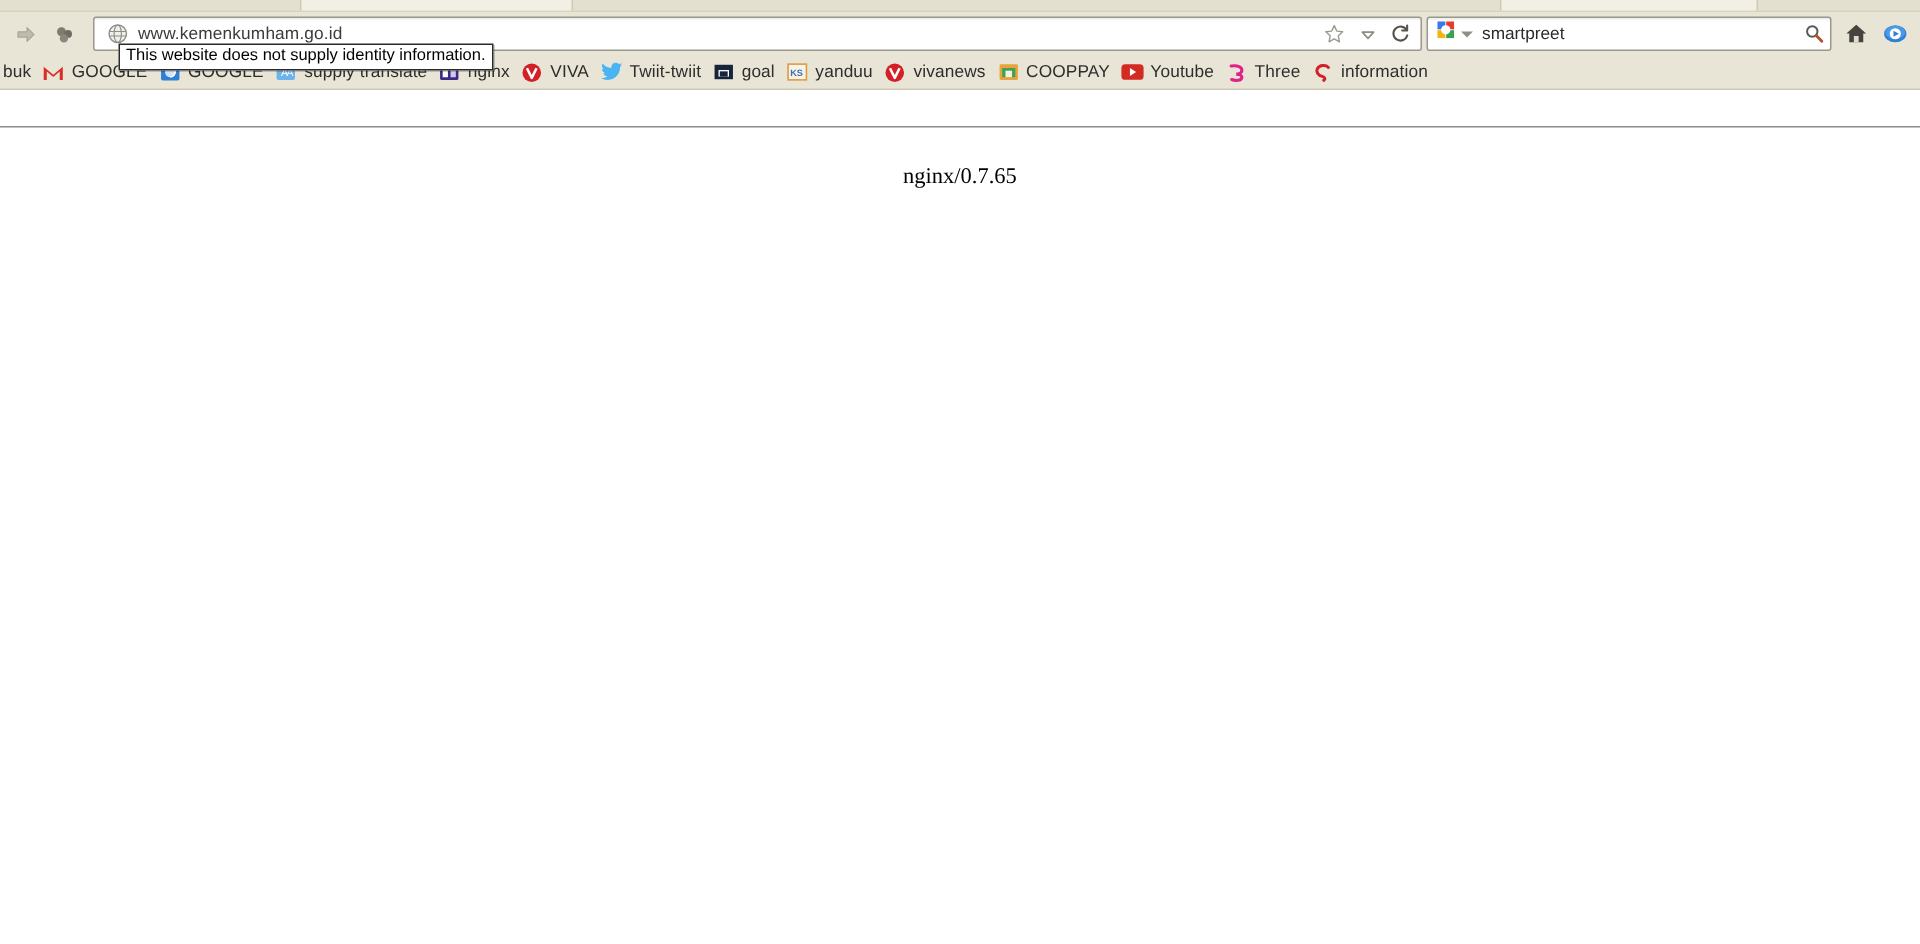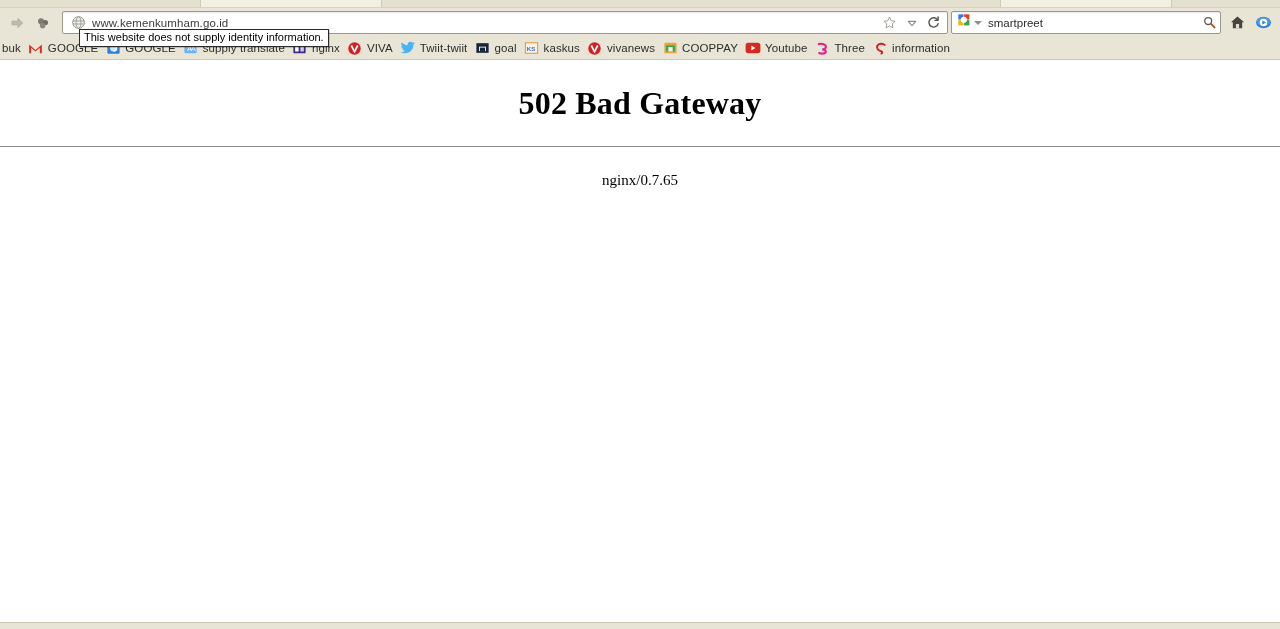--- a/index.html
+++ b/index.html
@@ -432,21 +432,21 @@
       <span class="bm-label">goal</span>
     </div>
 
     <div class="bm">
       <span class="bm-icon">
         <svg width="15" height="14" viewBox="0 0 16 16">
           <rect x="1" y="2" width="14" height="12" fill="#f6f3ea" stroke="#e09a3c" stroke-width="1.2"></rect>
           <text x="2.6" y="11" font-family="Liberation Sans, sans-serif" font-size="7" font-weight="bold" fill="#3f6fb5">KS</text>
         </svg>
       </span>
-      <span class="bm-label">kaskus</span>
+      <span class="bm-label">yanduu</span>
     </div>
 
     <div class="bm">
       <span class="bm-icon">
         <svg width="15" height="15" viewBox="0 0 16 16">
           <circle cx="8" cy="8" r="6.6" fill="#d41f26"></circle>
           <path d="M4.6 4.8 L8 11.6 L11.4 4.8" fill="none" stroke="#ffffff" stroke-width="1.8" stroke-linejoin="round"></path>
         </svg>
       </span>
       <span class="bm-label">vivanews</span>
@@ -491,17 +491,16 @@
       <span class="bm-label">information</span>
     </div>
   </div>
 
   <div class="tooltip">
     <span>This website does not supply identity information.</span>
   </div>
 </div>
 
 <div class="page">
-  <h1 class="err-title">502 Bad Gateway</h1>
   <hr class="err-rule">
   <p class="err-sub">nginx/0.7.65</p>
   <div class="statusbar"></div>
 </div>
 
 </body></html>

